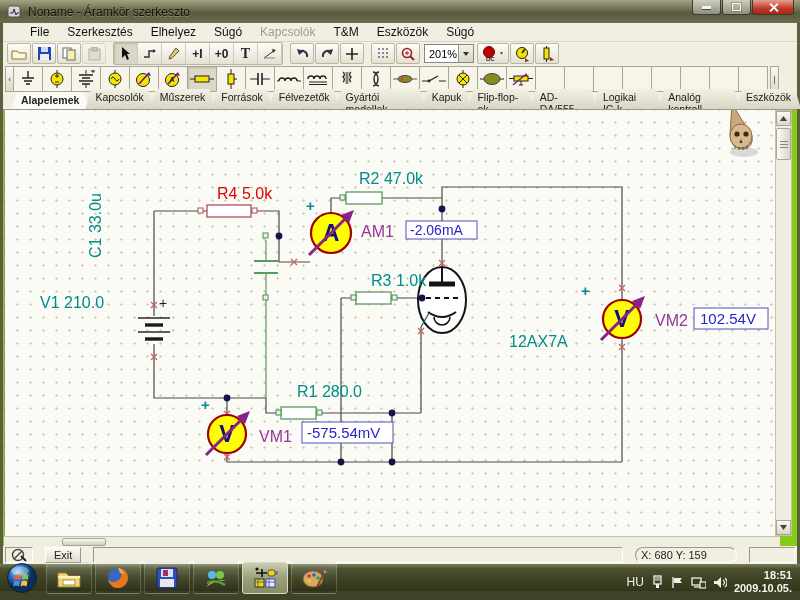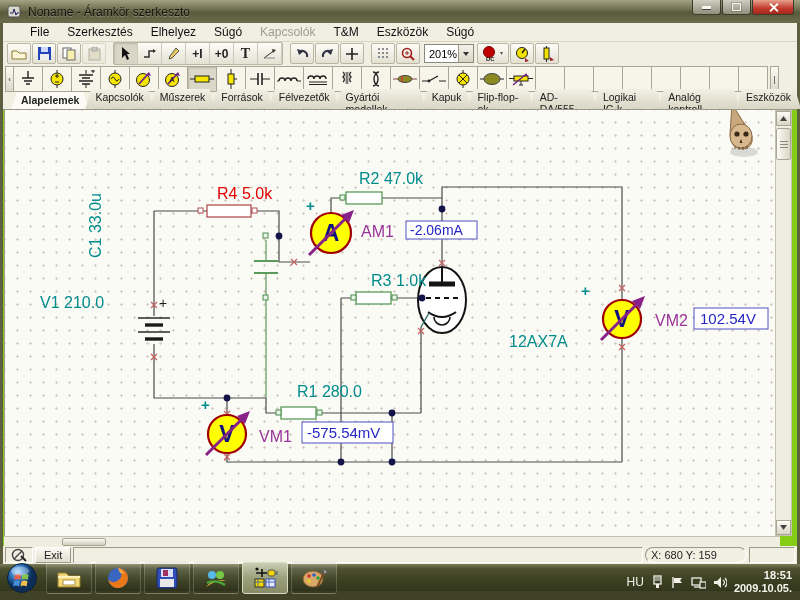--- a/index.html
+++ b/index.html
@@ -98,21 +98,21 @@
     display:flex; flex-direction:column; align-items:center; justify-content:center; gap:2px; }
   #vthumb i { display:block; width:8px; height:1px; background:#8a8778; }
   #vscroll .down { position:absolute; bottom:0; }
   #hscroll { position:absolute; left:1px; top:536px; width:776px; height:10px;
     background:#efece0; border-top:1px solid #c5c2b2; }
   #hthumb { position:absolute; left:58px; top:1px; width:44px; height:8px;
     background:linear-gradient(#fcfbf5,#cfccbc); border:1px solid #a9a696; border-radius:2px; }
 
   
   #statusbar { position:absolute; left:0; top:546px; width:794px; height:18px;
-    background:#f1efe2; display:flex; align-items:stretch; gap:2px; padding:1px 2px; }
+    background:#f1efe2; display:flex; align-items:stretch; gap:12px; padding:1px 2px; }
   .spanel { border:1px solid; border-color:#9a9888 #ffffff #ffffff #9a9888;
     display:flex; align-items:center; font-size:11px; color:#222; padding:0 5px; }
   #sp-icon { width:28px; justify-content:center; }
   #exit-btn { border-color:#ffffff #9a9888 #9a9888 #ffffff; background:linear-gradient(#fbfaf3,#e0ddcd);
     font-size:11px; padding:0 8px; }
   #sp-main { flex:1; }
   #sp-xy { width:102px;border-radius:8px; }
   #sp-end { width:46px; }
 
   

